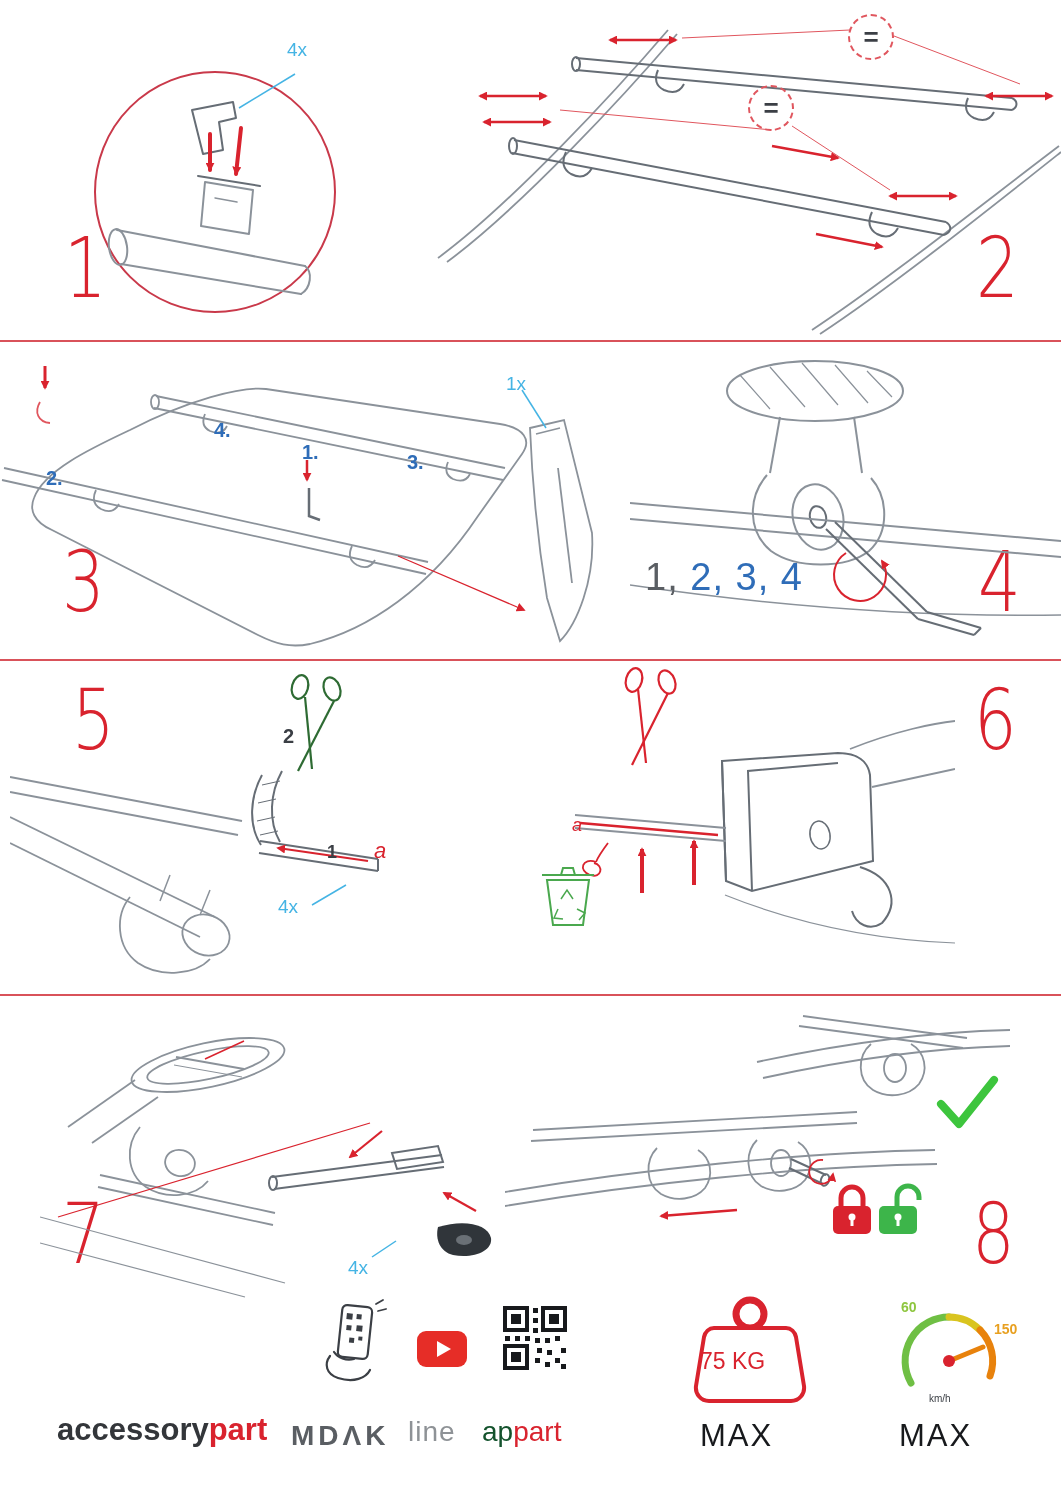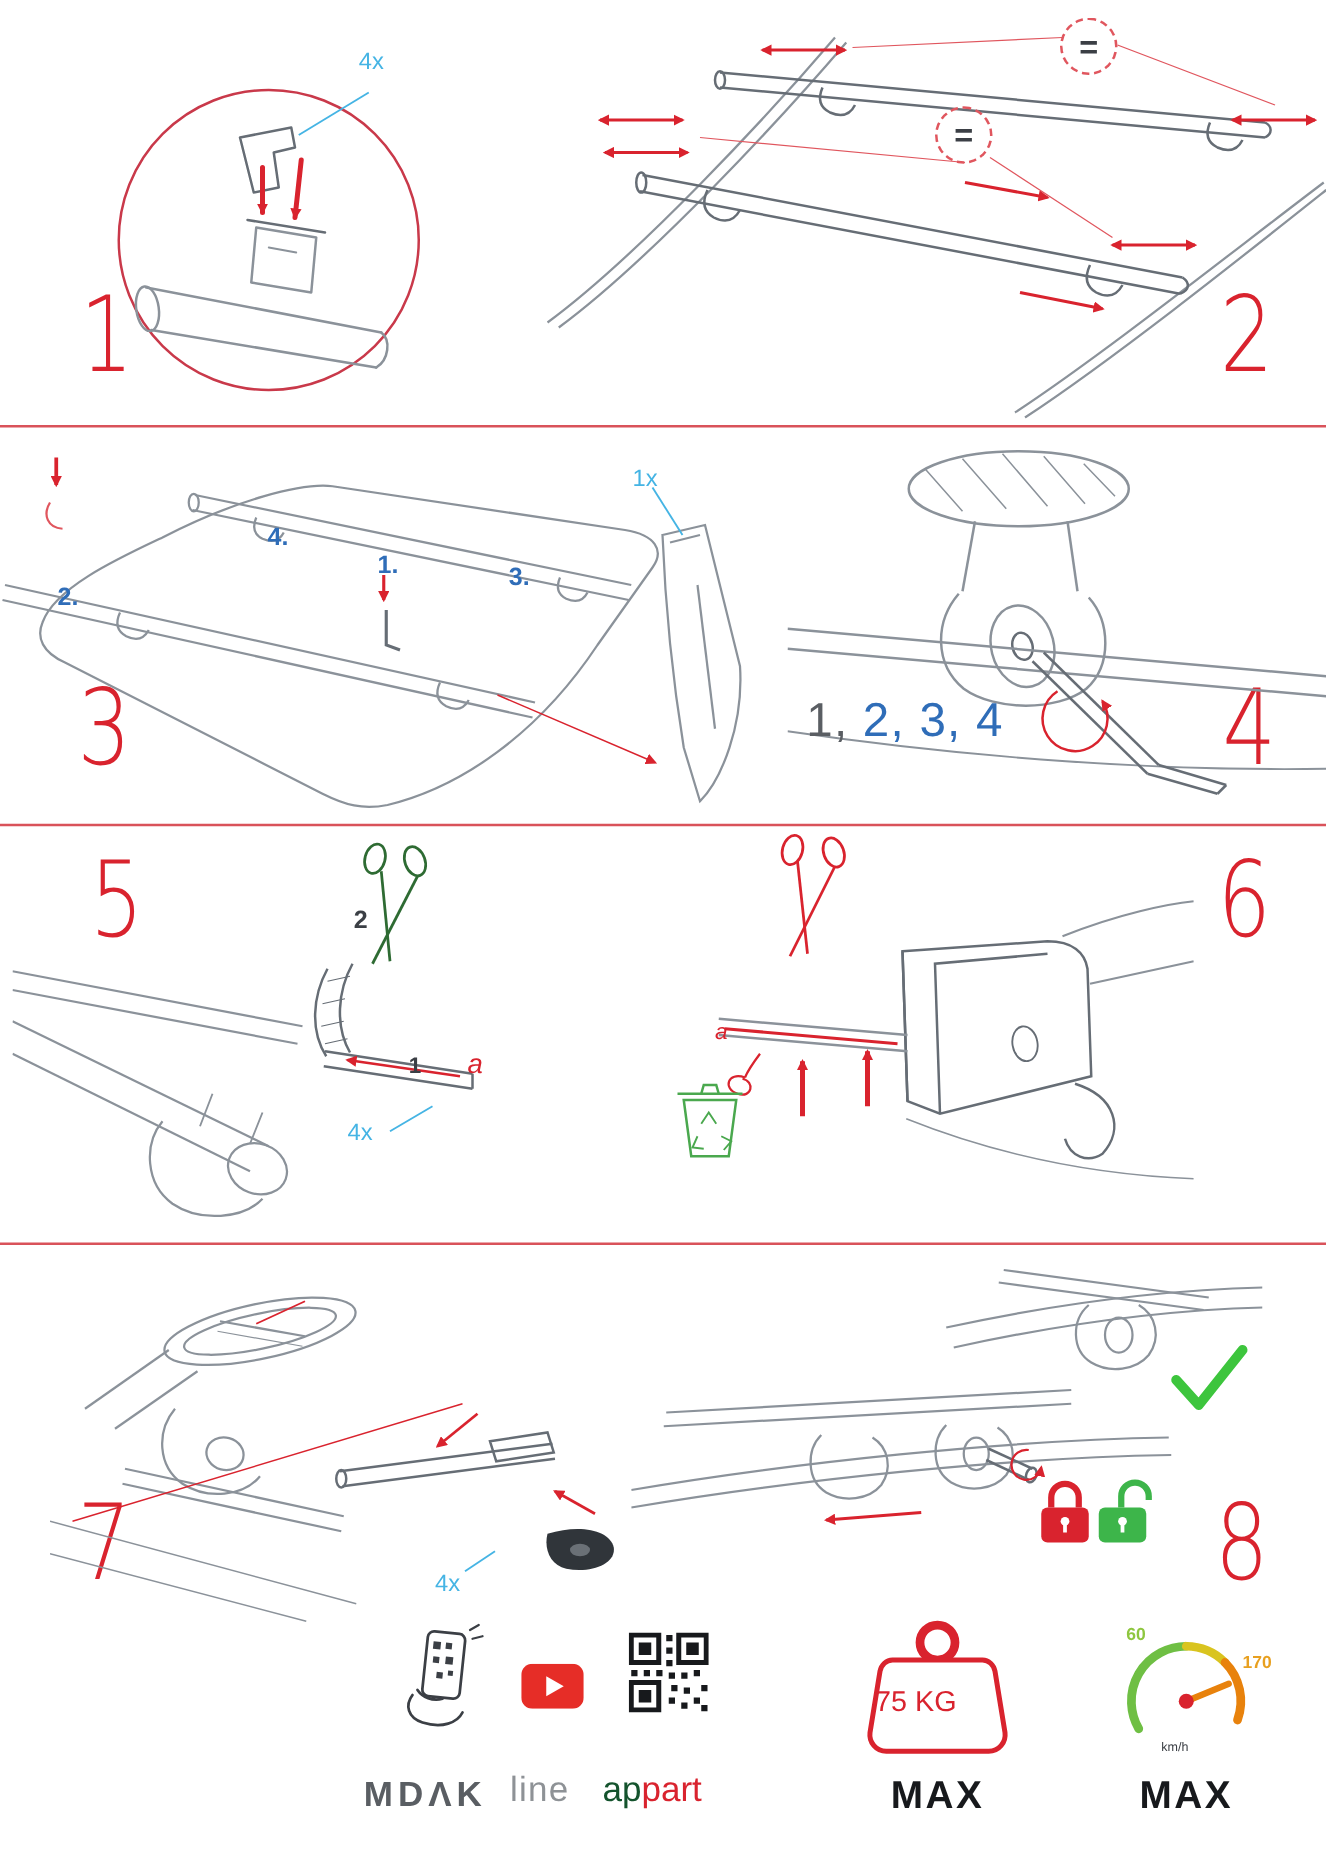--- a/index.html
+++ b/index.html
@@ -21,21 +21,21 @@
   .product{color:#232d6b;font-size:55px;font-weight:700;letter-spacing:1px}
   .brand{font-size:31px;font-weight:700}
   .brand .b1{color:#33363a}
   .brand .b2{color:#d9232e}
   .logo-mdak{color:#5a5e63;font-size:28px;font-weight:700;letter-spacing:4px}
   .logo-ipqi{color:#8e9296;font-size:28px;font-weight:500;letter-spacing:1px}
   .logo-ap{font-size:28px;font-weight:500}
   .logo-ap .a1{color:#14532d}
   .logo-ap .a2{color:#d9232e}
   .kg{color:#d9232e;font-size:23px;font-weight:400;width:100px;text-align:left}
-  .max{color:#17191c;font-size:31px;font-weight:700;letter-spacing:2px;width:100px;text-align:center}
+  .max{color:#17191c;font-size:31px;font-weight:400;letter-spacing:2px;width:100px;}
   .sp-min{color:#8ec63f;font-size:14px;font-weight:700}
   .sp-max{color:#e8a020;font-size:14px;font-weight:700}
   .sp-unit{color:#3b3f45;font-size:10px;font-weight:500}
 </style>
 </head>
 <body>
 
 <div class="sheet">
 
   <div class="divider" style="top:340px"></div>
@@ -357,20 +357,23 @@
         <rect x="345.5" y="217" width="3" height="9" fill="#fff"></rect>
     </g>
     <g>
       <path d="M392,206 v-9 a11,11 0 0 1 22,0 v3" fill="none" stroke="#3db54a" stroke-width="5"></path>
       <rect x="374" y="206" width="38" height="28" rx="5" fill="#3db54a"></rect>
       <circle cx="393" cy="217" r="3.5" fill="#fff"></circle>
         <rect x="391.5" y="217" width="3" height="9" fill="#fff"></rect>
     </g>
   </svg>
 
+  <div class="t brand" style="left:57px;top:1414px">
+    <span class="b1">accessory</span><span class="b2">part</span>
+  </div>
 
   <svg class="art" style="left:310px;top:1298px" width="78" height="88" viewBox="0 0 78 88">
     <g fill="none" stroke="#3b3f45" stroke-width="2.2" stroke-linecap="round">
       <rect x="30" y="8" width="30" height="52" rx="5" transform="rotate(6 45 34)"></rect>
       <path d="M20,58 C14,66 16,76 28,80 C44,85 56,80 60,72"></path>
       <path d="M24,54 C28,60 36,63 44,61"></path>
       <path d="M66,6 L73,2 M68,13 L76,11" stroke-width="1.8"></path>
     </g>
     <g fill="#3b3f45" transform="rotate(6 45 34)">
       <rect x="35" y="16" width="6" height="6"></rect>
@@ -437,17 +440,17 @@
   <svg class="art" style="left:885px;top:1297px" width="128" height="108" viewBox="0 0 128 108">
     <g fill="none" stroke-width="7" stroke-linecap="round">
       <path d="M26,86 A44,44 0 0 1 64,20" stroke="#6fbf44"></path>
       <path d="M64,20 A44,44 0 0 1 95,33" stroke="#d9c41f"></path>
       <path d="M95,33 A44,44 0 0 1 105,79" stroke="#e8820c"></path>
     </g>
     <path d="M64,64 L98,50" stroke="#e8820c" stroke-width="5" stroke-linecap="round"></path>
     <circle cx="64" cy="64" r="6" fill="#d9232e"></circle>
   </svg>
   <span class="t sp-min" style="left:901px;top:1300px">60</span>
-  <span class="t sp-max" style="left:994px;top:1322px">170</span>
+  <span class="t sp-max" style="left:994px;top:1322px">150</span>
   <span class="t sp-unit" style="left:929px;top:1394px">km/h</span>
   <span class="t max" style="left:899px;top:1420px">MAX</span>
 
 </div>
 
 </body></html>

